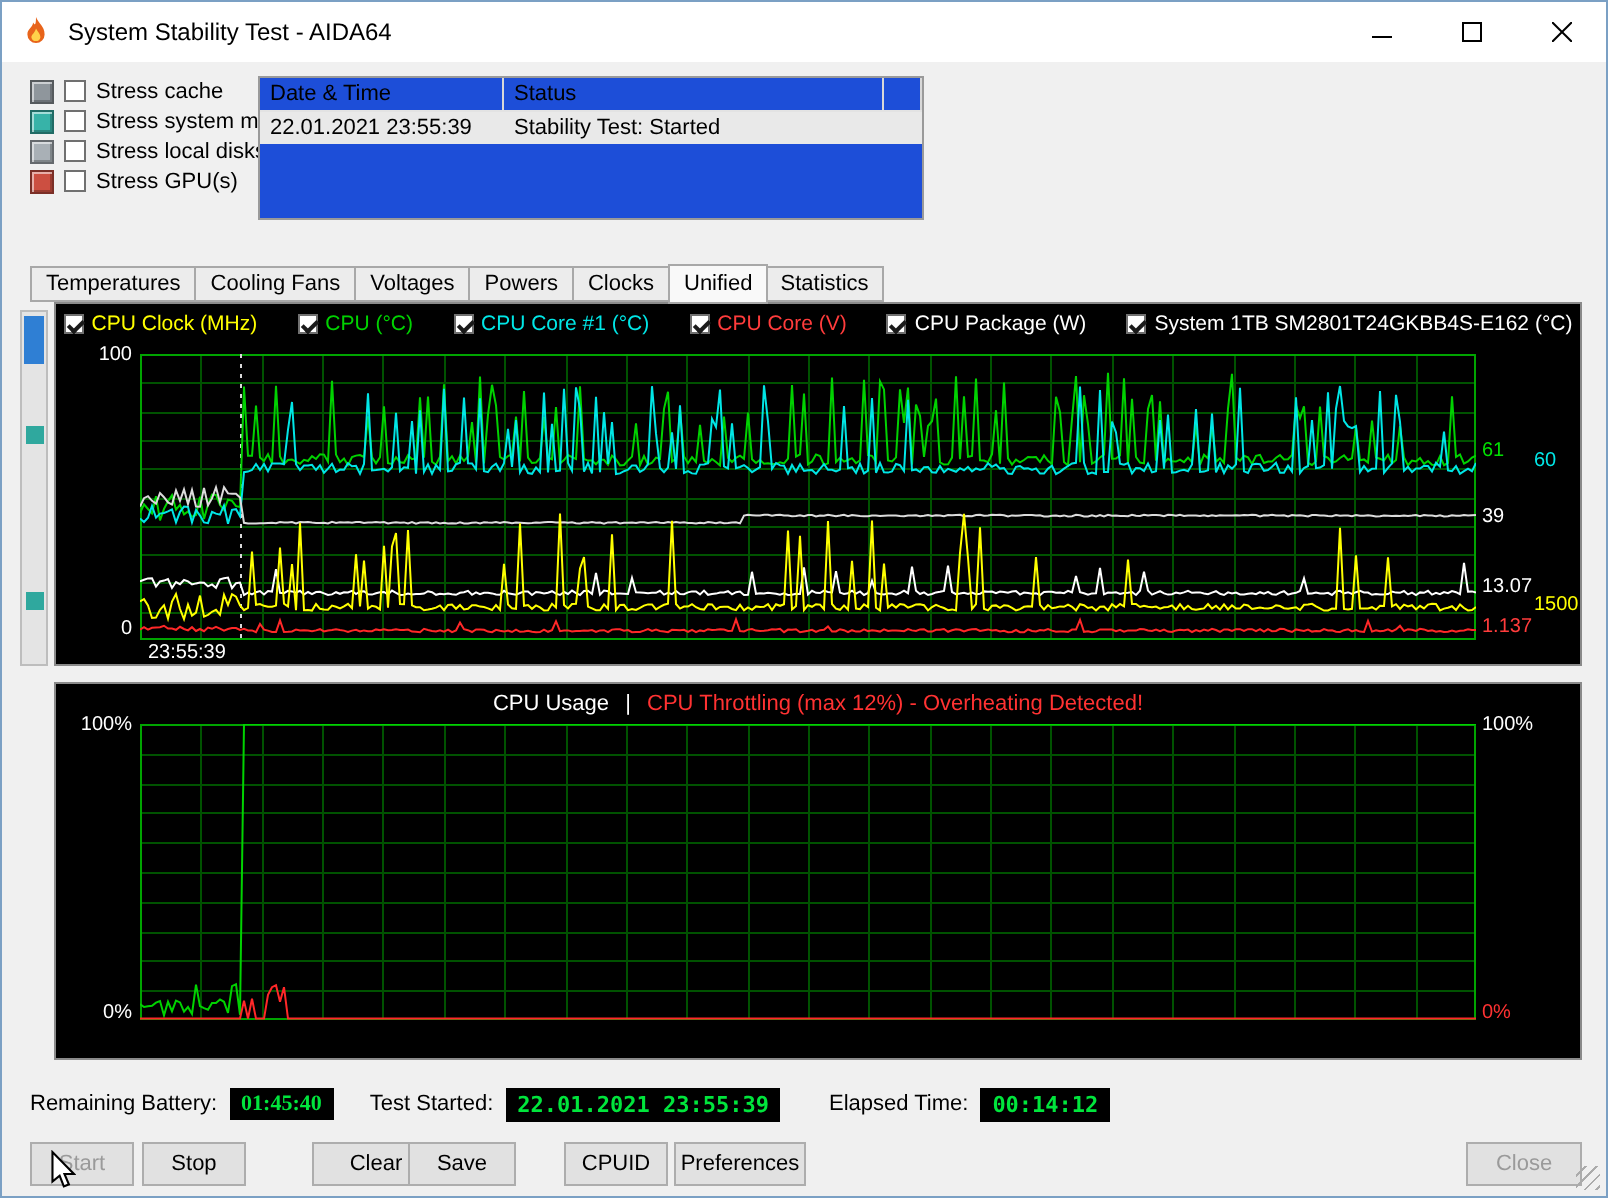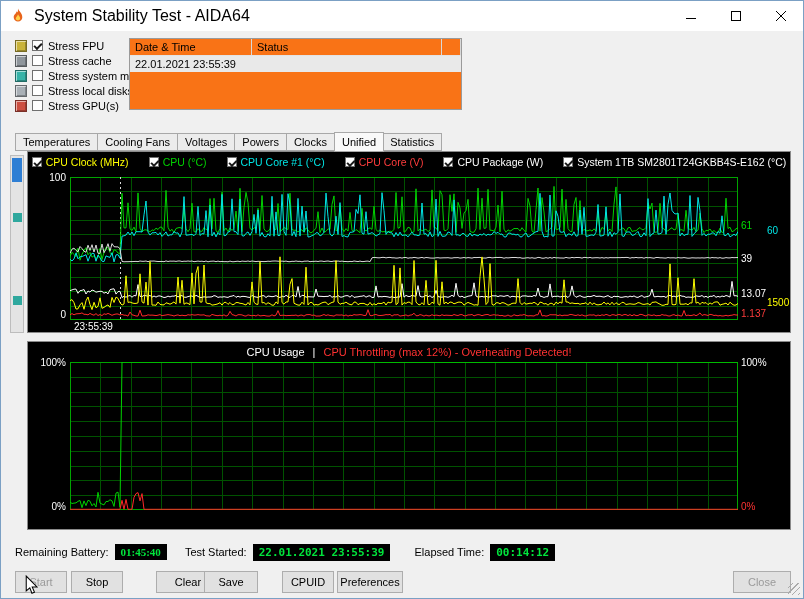--- a/index.html
+++ b/index.html
@@ -3,33 +3,33 @@
 <meta charset="utf-8">
 <style>
   *{margin:0;padding:0;box-sizing:border-box}
   html,body{width:804px;height:599px;background:#fff}
   body{font-family:"Liberation Sans","DejaVu Sans",sans-serif;font-size:11px;color:#000}
   .window{position:relative;width:804px;height:599px;background:#f0f0f0;border:1px solid #7ba0c4;overflow:hidden}
 
   
   .titlebar{height:30px;background:#ffffff;display:flex;align-items:center;padding-left:9px}
   .app-icon{width:16px;height:16px;display:inline-flex}
-  .title{margin-left:8px;font-size:16px}
+  .title{margin-left:8px;font-size:12px}
   .win-controls{margin-left:auto;display:flex;height:30px}
   .wc{width:45px;height:30px;display:flex;align-items:center;justify-content:center;cursor:default}
 
   
   .stress{position:absolute;left:14px;top:37px}
   .stress-row{display:flex;align-items:center;gap:5px;height:15px}
   .sicon{width:12px;height:12px;border:1px solid rgba(0,0,0,.4);box-shadow:inset 1px 1px 0 rgba(255,255,255,.55),inset -1px -1px 0 rgba(0,0,0,.25);flex:0 0 auto}
   .cb{position:relative;width:11px;height:11px;background:#fff;border:1px solid #707070;flex:0 0 auto}
   .cb.checked::after{content:"";position:absolute;left:1px;top:2px;width:6px;height:3px;border-left:2px solid #1a1a1a;border-bottom:2px solid #1a1a1a;transform:rotate(-45deg)}
 
   
-  .log-table{position:absolute;left:128px;top:37px;width:333px;height:72px;background:#f97316;border:1px solid #9a9a9a}
+  .log-table{position:absolute;left:128px;top:37px;width:333px;height:72px;background:#1d4ed8;border:1px solid #9a9a9a}
   .lt-header{display:flex;height:17px;border-bottom:1px solid #e3e3e3}
   .lt-header .lt-col{border-right:1px solid #d8d8d8;line-height:16px}
   .lt-col{padding-left:5px;overflow:hidden;white-space:nowrap}
   .c1{width:122px}.c2{width:190px}.c3{flex:1}
   .lt-row{display:flex;height:16px;background:#e9e9e9;line-height:16px}
 
   
   .tabs{position:absolute;left:14px;top:131px;height:20px;display:flex;align-items:center}
   .tab{height:18px;line-height:16px;padding:0 7px;background:#ececec;border:1px solid #a8a8a8;border-left-width:0;white-space:nowrap}
   .tab:first-child{border-left-width:1px}
@@ -101,25 +101,20 @@
           <svg width="10" height="10">
             <line x1="0" y1="0" x2="10" y2="10" stroke="#000" stroke-width="1"></line>
             <line x1="10" y1="0" x2="0" y2="10" stroke="#000" stroke-width="1"></line>
           </svg>
         </div>
     </div>
   </div>
 
   <div class="stress">
     <div class="stress-row">
-      <span class="sicon" style="background: rgb(201, 179, 58);"></span>
-      <span class="cb checked"></span>
-      <span>Stress FPU</span>
-    </div>
-    <div class="stress-row">
       <span class="sicon" style="background: rgb(143, 150, 156);"></span>
       <span class="cb"></span>
       <span>Stress cache</span>
     </div>
     <div class="stress-row">
       <span class="sicon" style="background: rgb(55, 179, 168);"></span>
       <span class="cb"></span>
       <span>Stress system memory</span>
     </div>
     <div class="stress-row">
@@ -135,20 +130,21 @@
   </div>
 
   <div class="log-table">
     <div class="lt-header">
       <div class="lt-col c1">Date &amp; Time</div>
       <div class="lt-col c2">Status</div>
       <div class="lt-col c3"></div>
     </div>
     <div class="lt-row">
       <div class="lt-col c1">22.01.2021 23:55:39</div>
+      <div class="lt-col c2">Stability Test: Started</div>
       <div class="lt-col c3"></div>
     </div>
   </div>
 
   <div class="tabs">
     <div class="tab">Temperatures</div>
     <div class="tab">Cooling Fans</div>
     <div class="tab">Voltages</div>
     <div class="tab">Powers</div>
     <div class="tab">Clocks</div>

